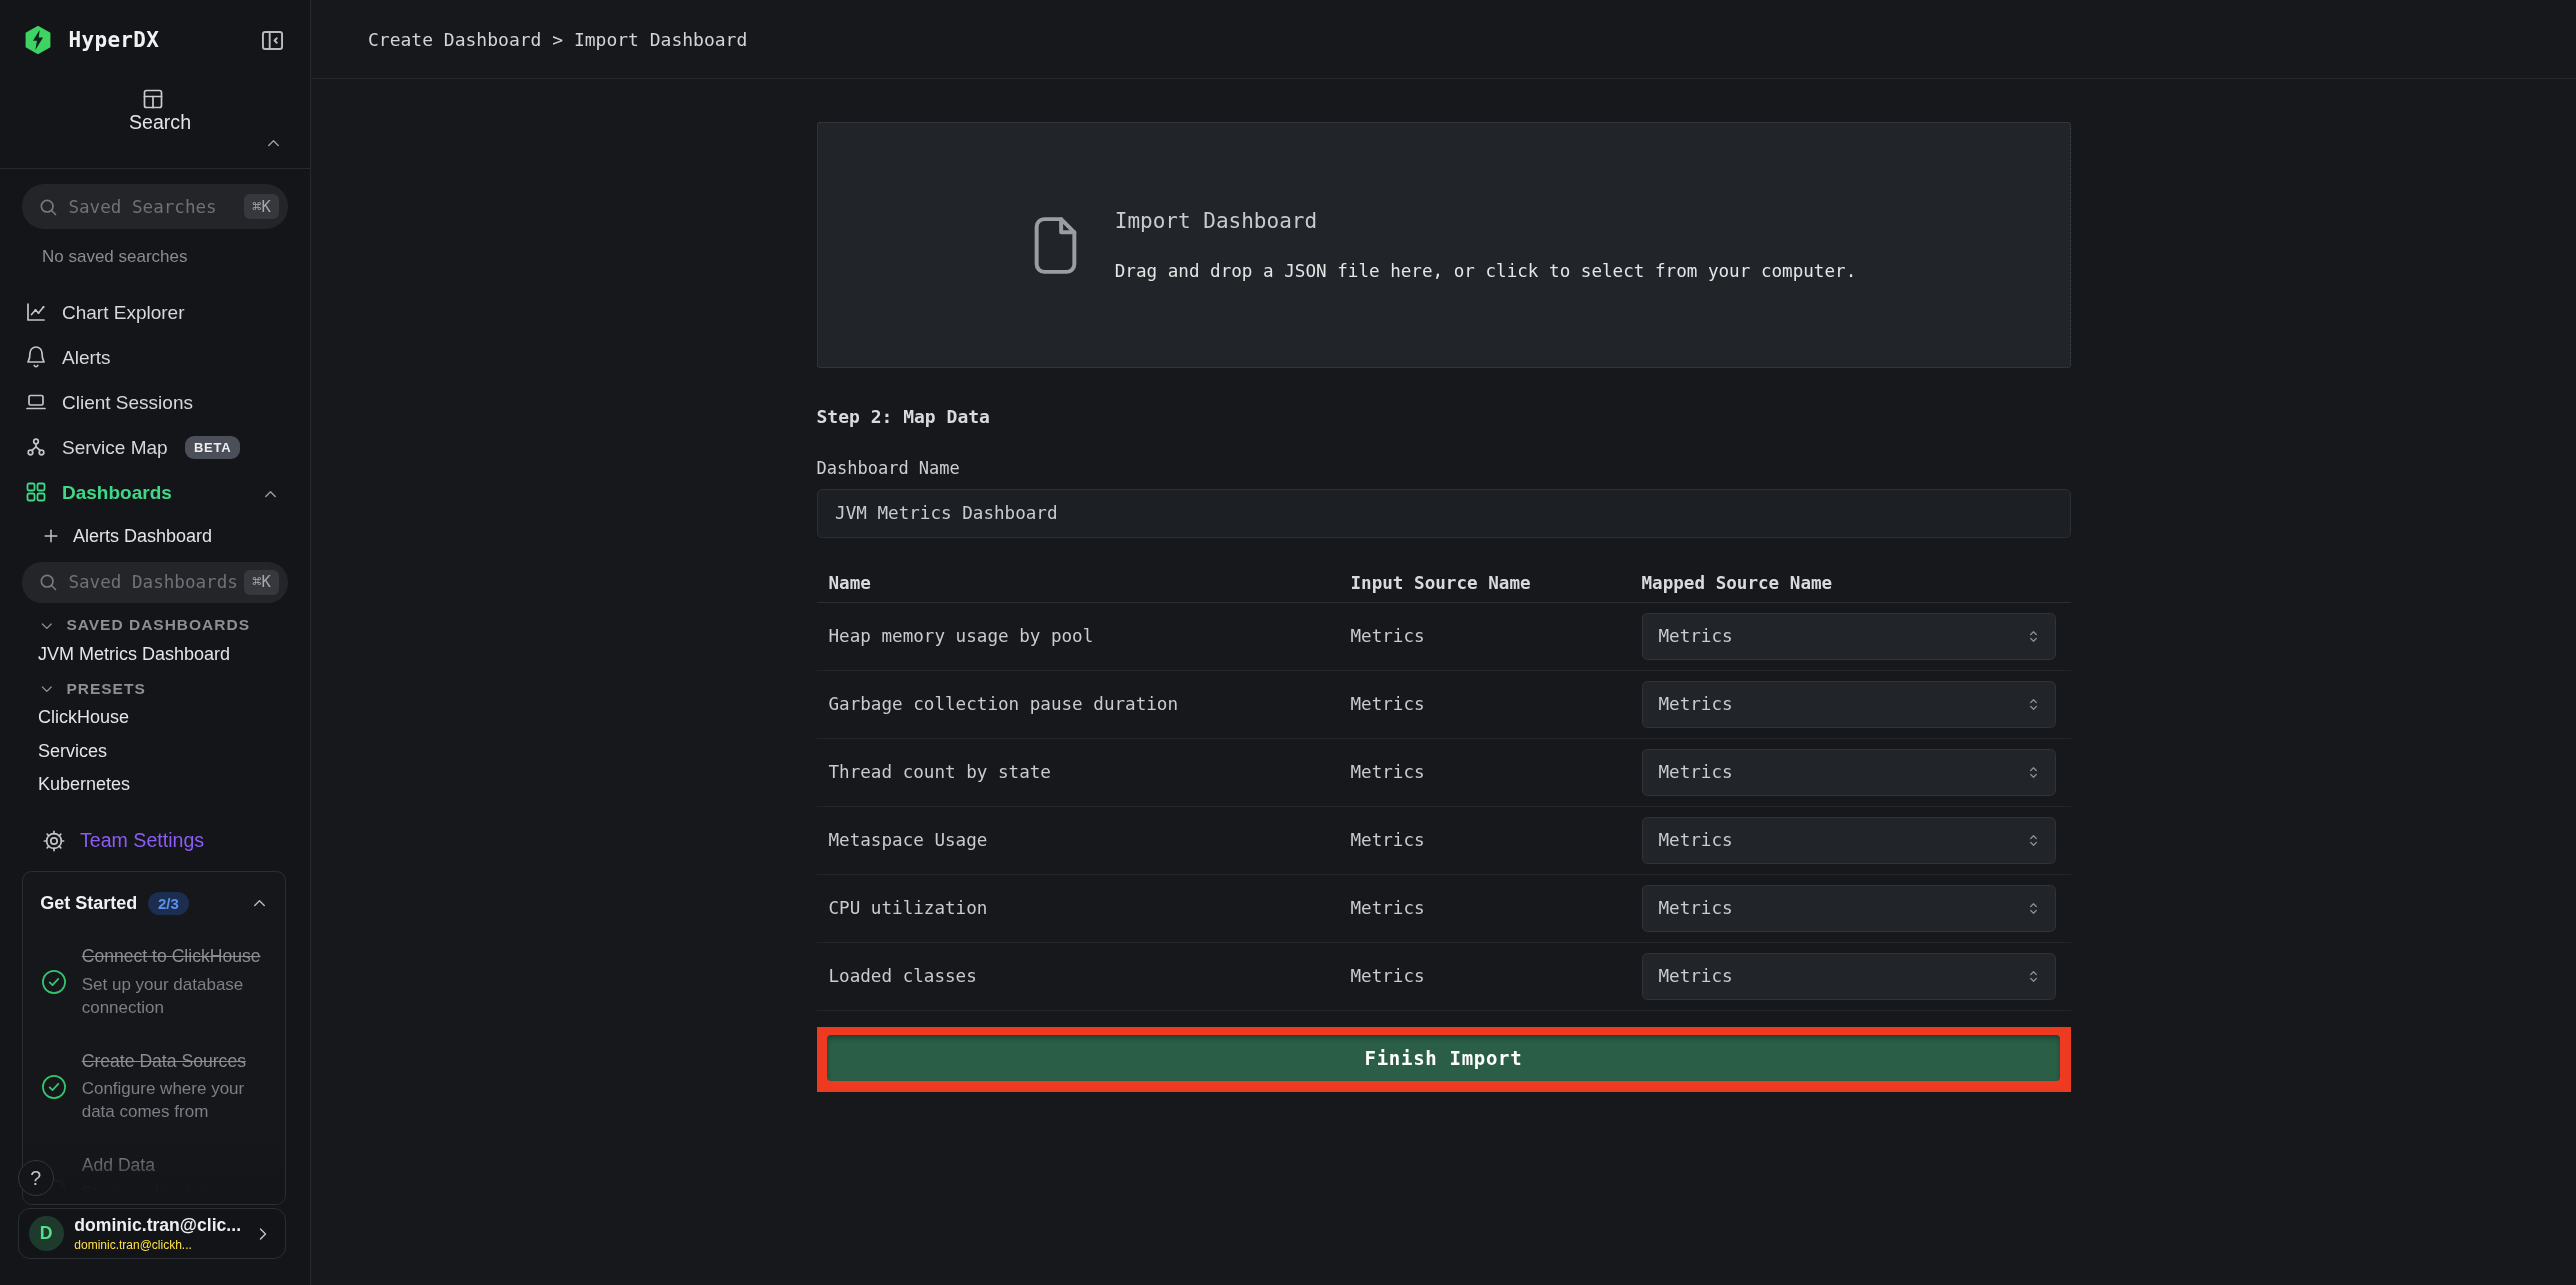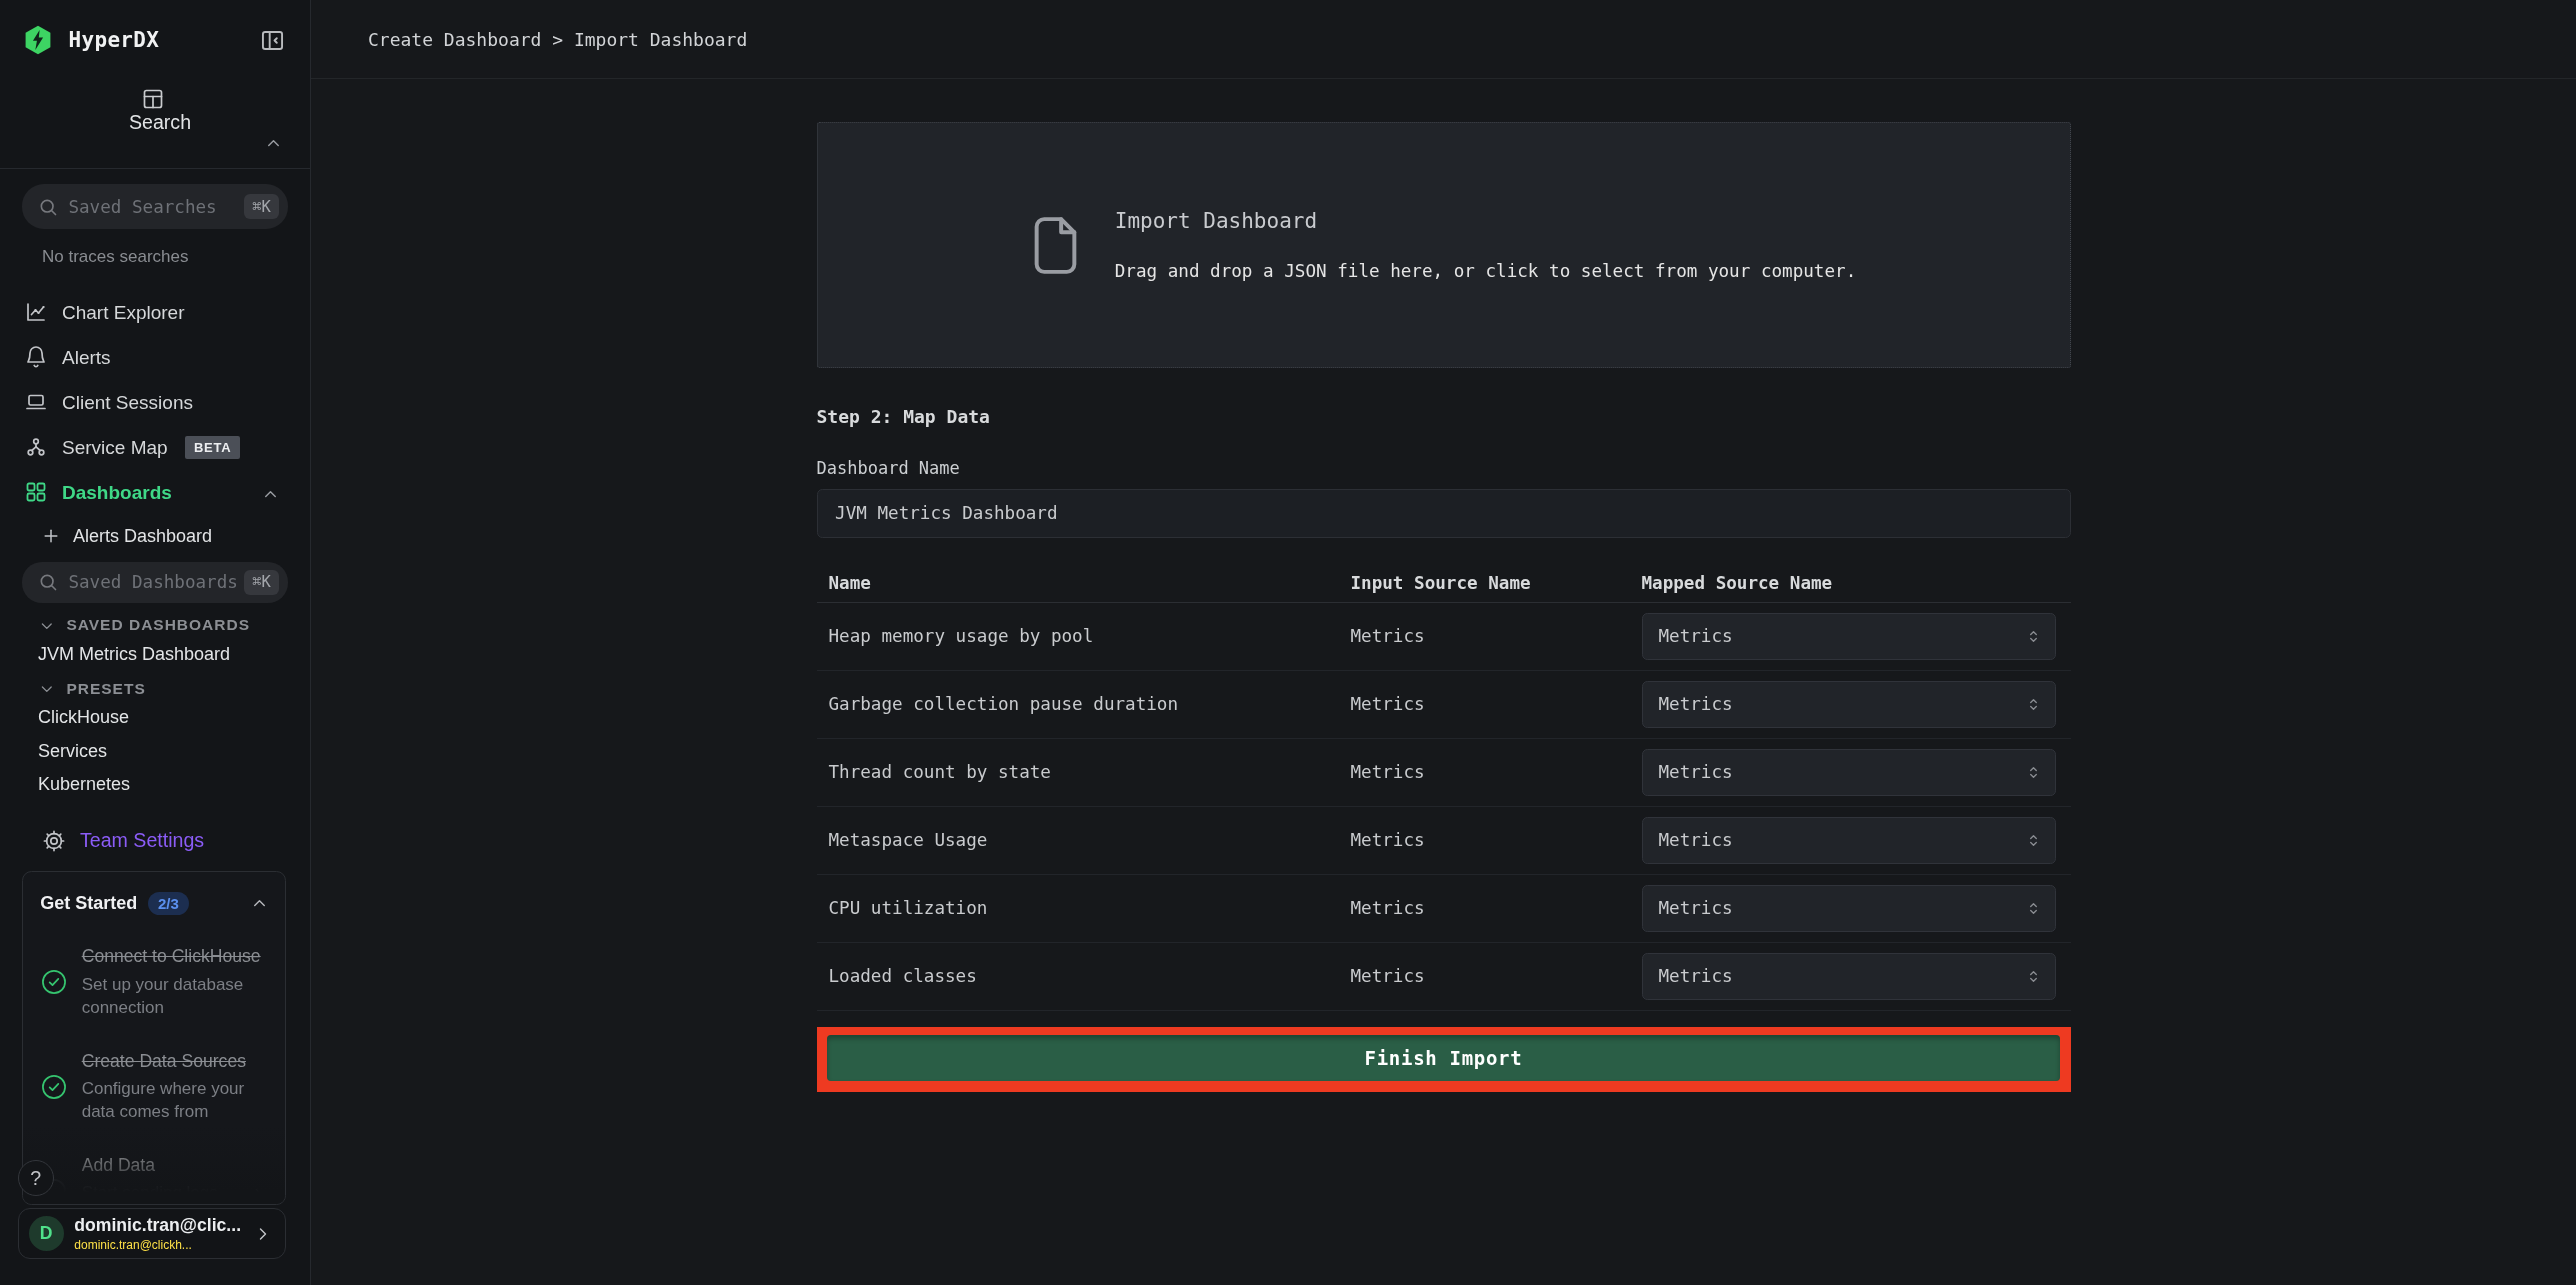--- a/index.html
+++ b/index.html
@@ -45,21 +45,21 @@
   .empty-note { margin:17.6px 0 0 42px; font-size:17px; color:#898c91; }
 
   .nav { margin-top:12px; }
   .nav-item { height:45px; display:flex; align-items:flex-end; padding:0 30px 0 24px; color:#d6d8da; cursor:pointer; }
   .nav-item .ic { color:#c2c4c8; }
   .nav-item .lbl { margin-left:14px; font-size:19px; }
   .nav-item.active { color:#3fd887; }
   .nav-item.active .ic { color:#3fd887; }
   .nav-item.active .lbl { color:#3fd887; font-weight:bold; }
   .beta-badge { margin-left:17.6px; background:#4b4f57; color:#eceef0; font-size:13px; font-weight:bold;
-                letter-spacing:0.7px; border-radius:2px; padding:4px 8.8px; }
+                letter-spacing:0.7px; border-radius:9px; padding:4px 8.8px; }
   .nav-item .chev { margin-left:auto; color:#9a9da2; }
 
   .create-dash { margin-top:13.5px; height:38px; display:flex; align-items:center; padding-left:41px; color:#e2e4e6; cursor:pointer; }
   .create-dash .lbl { margin-left:12px; font-size:18px; }
 
   .sec-head { margin-top:13.5px; display:flex; align-items:center; padding-left:38px; color:#8c8f94;
               font-size:15.5px; letter-spacing:1px; font-weight:bold; }
   .sec-head .lbl { margin-left:10.8px; }
   .sec-item { margin-top:8px; padding-left:38px; font-size:18px; color:#e3e5e7; height:24px; display:flex; align-items:center; cursor:pointer; }
   .sec-item + .sec-item { margin-top:9.5px; }
@@ -186,21 +186,21 @@
       <span class="mag">
         <svg width="20" height="20" viewBox="0 0 24 24" fill="none" stroke="currentColor" stroke-width="2" stroke-linecap="round">
             <circle cx="11" cy="11" r="7"></circle>
             <path d="M16.5 16.5L21 21"></path>
           </svg>
       </span>
       <input placeholder="Saved Searches" style="">
       <span class="kbd">⌘K</span>
     </div>
 
-    <div class="empty-note">No traces searches</div>
+    <div class="empty-note">No saved searches</div>
 
     <nav class="nav">
       <div class="nav-item">
         <span class="ic">
           <svg width="24" height="24" viewBox="0 0 24 24" fill="none" stroke="currentColor" stroke-width="1.7" stroke-linecap="round" stroke-linejoin="round">
             <path d="M4 4v16h16"></path>
               <path d="M7.5 14.5l4-4.5 3 3 5-6"></path>
             <circle cx="11.5" cy="10" r="1.1" fill="currentColor" stroke="none"></circle>
             <circle cx="14.5" cy="13" r="1.1" fill="currentColor" stroke="none"></circle>
             <circle cx="19.5" cy="7" r="1.1" fill="currentColor" stroke="none"></circle>

